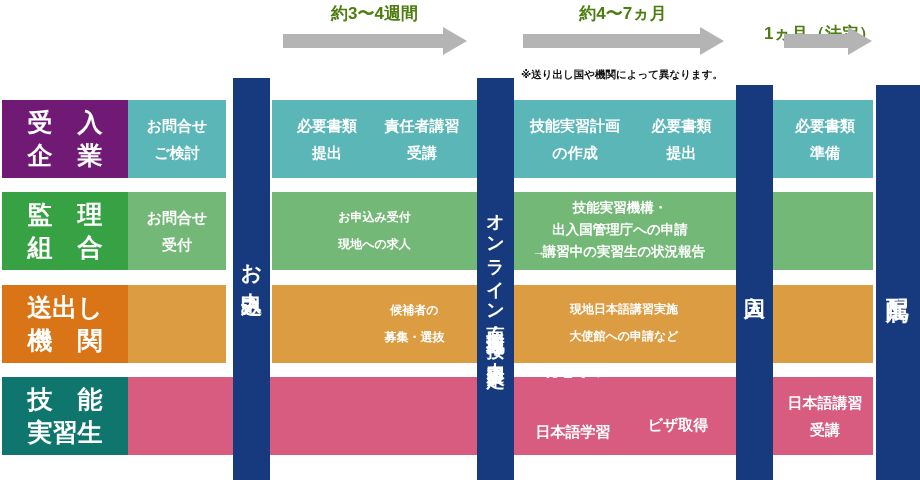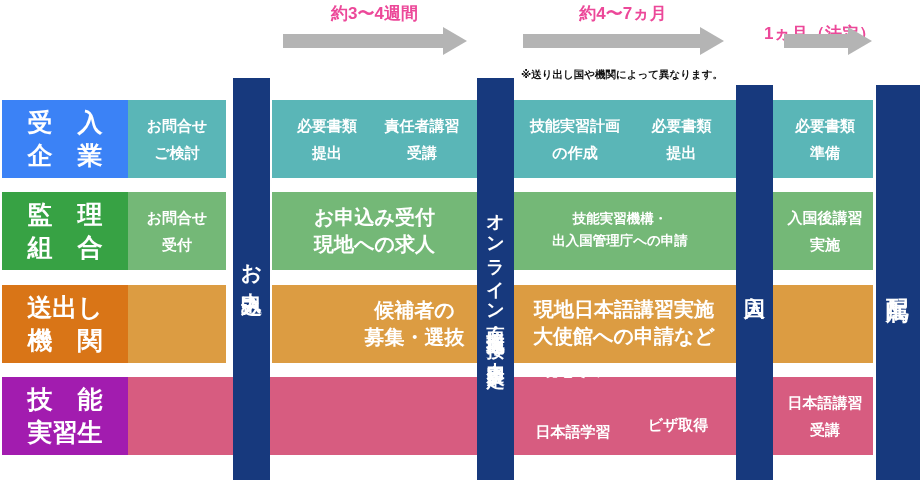--- a/index.html
+++ b/index.html
@@ -12,38 +12,38 @@
     left:2px;width:126px;height:78px;display:flex;flex-direction:column;
     justify-content:center;align-items:center;color:#fff;font-weight:bold;
     font-size:25px;line-height:33px;white-space:nowrap;
   }
   .band{height:78px;}
   .cell{
     display:flex;flex-direction:column;justify-content:center;align-items:center;
     height:78px;color:#fff;font-weight:bold;font-size:15px;line-height:27px;
     text-align:center;white-space:nowrap;
   }
-  .cell.mid{font-size:20px;align-items:center;}
+  .cell.mid{font-size:12px;align-items:center;}
   .cell.small{font-size:13.5px;line-height:22px;}
   .bar{
     top:78px;bottom:0;background:#17397d;display:flex;align-items:center;justify-content:center;
   }
   .bar span{
     writing-mode:vertical-rl;color:#fff;font-weight:bold;letter-spacing:3px;white-space:nowrap;
   }
-  .r1l{background:#3b82f6}.r1c{background:#5ab6b7}
+  .r1l{background:#701a75}.r1c{background:#5ab6b7}
   .r2l{background:#37a244}.r2c{background:#74b877}
   .r3l{background:#d97517}.r3c{background:#dc9c42}
-  .r4l{background:#a21caf}.r4c{background:#d75c80}
+  .r4l{background:#0f766e}.r4c{background:#d75c80}
   .arrow-body{background:#b4b4b4;height:14px;top:34px;}
   .arrow-head{
     width:0;height:0;top:27px;
     border-left:24px solid #b4b4b4;border-top:14px solid transparent;border-bottom:14px solid transparent;
   }
-  .tl-label{top:2px;font-size:17px;font-weight:bold;color:#ec4899;text-align:center;white-space:nowrap;}
+  .tl-label{top:2px;font-size:17px;font-weight:bold;color:#4d7c0f;text-align:center;white-space:nowrap;}
   .tl-note{top:68px;font-size:10.5px;font-weight:bold;color:#111;text-align:right;white-space:nowrap;}
 </style>
 </head>
 <body>
 
 <div id="canvas">
 
   <div class="tl-label" style="left:283px;width:183px;">約3〜4週間</div>
   <div class="arrow-body" style="left:283px;width:160px;"></div>
   <div class="arrow-head" style="left:443px;"></div>
@@ -113,24 +113,21 @@
     <span>お問合せ</span>
     <span>受付</span>
   </div>
   <div class="cell mid" style="top:192px;left:272px;width:205px;">
     <span>お申込み受付</span>
     <span>現地への求人</span>
   </div>
   <div class="cell small" style="top:192px;left:513px;width:214px;font-family:Liberation Mono, monospace;">
     <span>技能実習機構・</span>
     <span>出入国管理庁への申請</span>
-  </div>
-  <div class="cell" style="top:192px;left:777px;width:96px;">
-    <span>入国後講習</span>
-    <span>実施</span>
+    <span>→講習中の実習生の状況報告</span>
   </div>
 
   <div class="cell mid" style="top:285px;left:272px;width:205px;padding-left:40px;">
     <span>候補者の</span>
     <span>募集・選抜</span>
   </div>
   <div class="cell mid" style="top:285px;left:517px;width:214px;font-family:Liberation Mono, monospace;">
     <span>現地日本語講習実施</span>
     <span>大使館への申請など</span>
   </div>

